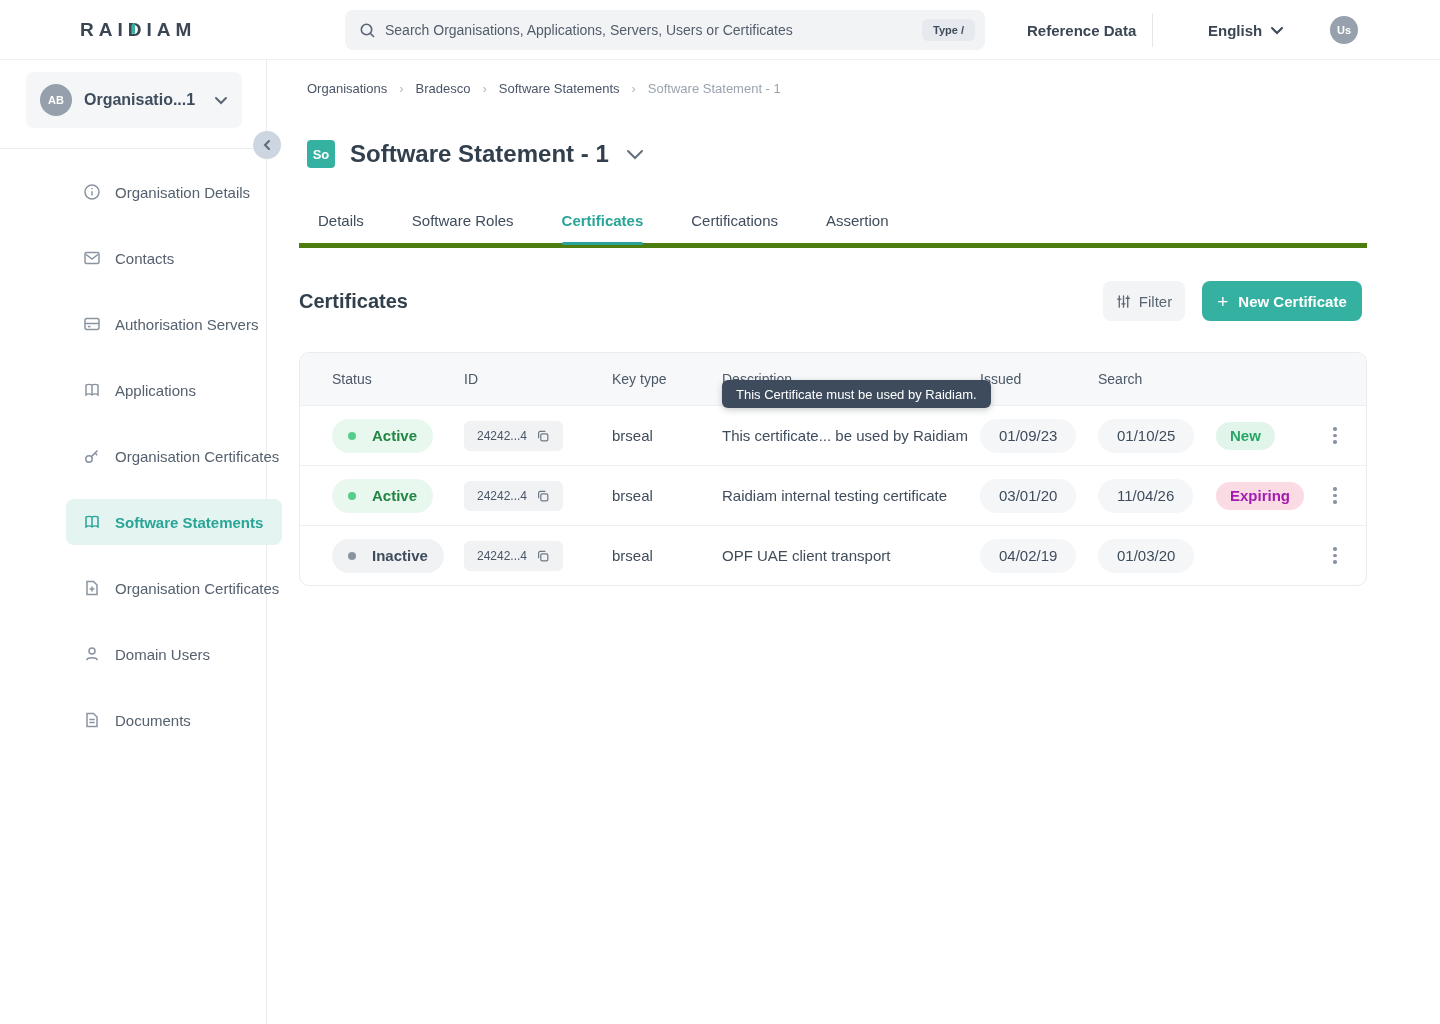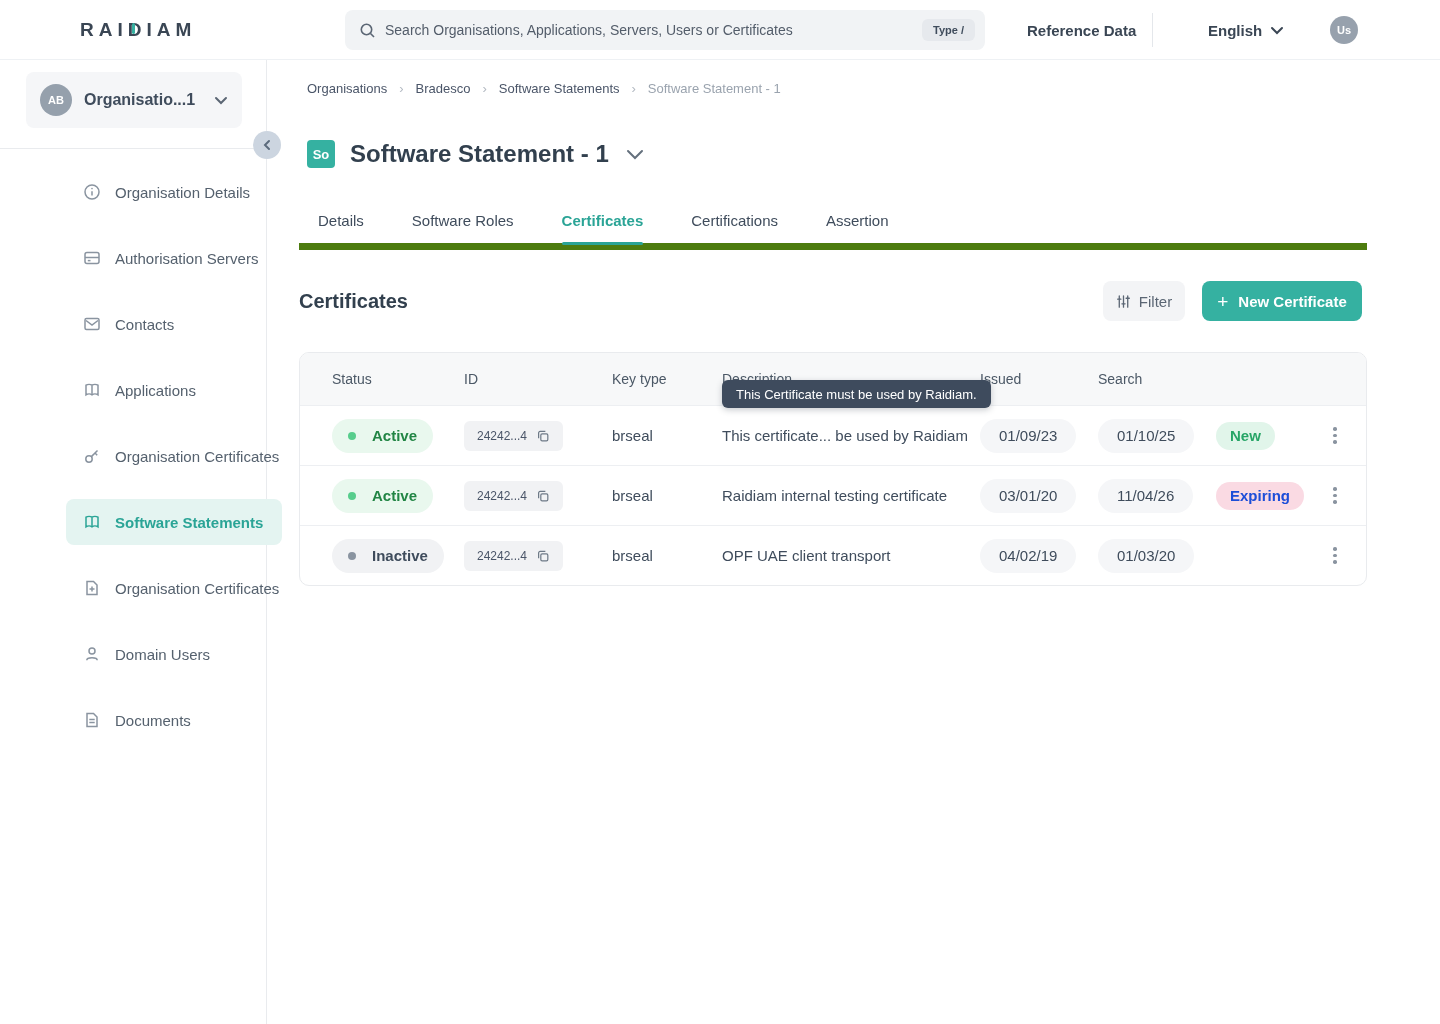--- a/index.html
+++ b/index.html
@@ -58,21 +58,21 @@
   .crumb { cursor:pointer; }
   .crumb-sep { color:#b3bac2; font-size:13px; }
   .crumb.muted { color:#9aa3ae; cursor:default; }
 
   .title-row { position:absolute; left:40px; top:80px; display:flex; align-items:center; }
   .title-badge { width:28px; height:28px; border-radius:4px; background:#35b1a1; color:#fff;
              font-size:13px; font-weight:700; display:flex; align-items:center; justify-content:center; }
   .page-title { margin-left:15px; font-size:24px; font-weight:700; color:#32404e; }
   .title-chevron { margin-left:17px; cursor:pointer; display:flex; }
 
-  .tabs { position:absolute; left:32px; top:152px; width:1068px; border-bottom:7px solid #4d7c0f;
+  .tabs { position:absolute; left:32px; top:152px; width:1068px; border-bottom:5px solid #4d7c0f;
              display:flex; gap:48px; padding-left:19px; }
   .tab { font-size:15px; color:#3f4c5c; padding-bottom:14px; cursor:pointer; position:relative; }
   .tab.active { color:#2aa496; font-weight:700; }
   .tab.active::after { content:""; position:absolute; left:0; right:0; bottom:-2px; height:3px;
              background:#2aa496; border-radius:3px; }
 
   .section-title { position:absolute; left:32px; top:230px; font-size:20px; font-weight:700; color:#32404e; }
   .filter-btn { position:absolute; left:836px; top:221px; width:82px; height:40px; background:#f3f4f6;
              border:none; border-radius:8px; font-family:inherit; font-size:15px; color:#5b6674;
              display:flex; align-items:center; justify-content:center; gap:8px; cursor:pointer; }
@@ -97,21 +97,21 @@
   .st-inactive .dot { background:#8a94a0; }
   .id-pill { display:inline-flex; align-items:center; gap:9px; height:30px; padding:0 13px;
              background:#f1f2f4; border-radius:6px; font-size:12px; color:#4a5568; width:max-content;
              cursor:default; }
   .copy-btn { display:flex; cursor:pointer; }
   .date-pill { display:inline-flex; align-items:center; height:34px; padding:0 19px; background:#f5f6f8;
              border-radius:17px; font-size:15px; color:#3f4c5c; width:max-content; }
   .badge { display:inline-flex; align-items:center; height:28px; padding:8px 14px; border-radius:14px;
              font-size:15px; font-weight:700; width:max-content; justify-self:center; }
   .badge-new { background:#e1f5ea; color:#27a567; }
-  .badge-expiring { background:#fadae3; color:#1d4ed8; }
+  .badge-expiring { background:#fadae3; color:#a21caf; }
   .badge-none { visibility:hidden; }
   .kebab { justify-self:center; display:flex; flex-direction:column; gap:3px; padding:6px;
              cursor:pointer; }
   .kebab i { width:3.5px; height:3.5px; border-radius:50%; background:#8a94a0; }
 
   .tooltip { position:absolute; left:455px; top:320px; height:28px; background:#3e4b5d; color:#fff;
              font-size:13px; border-radius:6px; display:flex; align-items:center; padding:0 14px;
              z-index:10; box-shadow:0 2px 6px rgba(40,50,65,.25); }
 
   svg { display:block; }
@@ -165,35 +165,35 @@
             <circle cx="9" cy="9" r="7"></circle>
             <line x1="9" y1="8.2" x2="9" y2="12.4"></line>
             <circle cx="9" cy="5.6" r="0.8" fill="#8a94a0" stroke="none"></circle>
           </svg>
       </span>
       <span>Organisation Details</span>
     </div>
     <div class="nav-item">
       <span class="nav-ic">
         <svg width="18" height="18" viewBox="0 0 18 18" fill="none" stroke-width="1.5">
+            <rect x="2" y="3.5" width="14" height="11" rx="1.5"></rect>
+            <polyline points="3,5.5 9,10 15,5.5"></polyline>
+          </svg>
+      </span>
+      <span>Contacts</span>
+    </div>
+    <div class="nav-item">
+      <span class="nav-ic">
+        <svg width="18" height="18" viewBox="0 0 18 18" fill="none" stroke-width="1.5">
             <rect x="2" y="3.5" width="14" height="11" rx="2"></rect>
             <line x1="2" y1="8.5" x2="16" y2="8.5"></line>
             <line x1="4.8" y1="11.6" x2="7.5" y2="11.6"></line>
           </svg>
       </span>
       <span>Authorisation Servers</span>
-    </div>
-    <div class="nav-item">
-      <span class="nav-ic">
-        <svg width="18" height="18" viewBox="0 0 18 18" fill="none" stroke-width="1.5">
-            <rect x="2" y="3.5" width="14" height="11" rx="1.5"></rect>
-            <polyline points="3,5.5 9,10 15,5.5"></polyline>
-          </svg>
-      </span>
-      <span>Contacts</span>
     </div>
     <div class="nav-item">
       <span class="nav-ic">
         <svg width="18" height="18" viewBox="0 0 18 18" fill="none" stroke-width="1.5">
             <path d="M9 4.2 C7.6 3.2 4.6 3.2 3 4.2 L3 13.8 C4.6 12.8 7.6 12.8 9 13.8 C10.4 12.8 13.4 12.8 15 13.8 L15 4.2 C13.4 3.2 10.4 3.2 9 4.2 Z"></path>
             <line x1="9" y1="4.4" x2="9" y2="13.6"></line>
           </svg>
       </span>
       <span>Applications</span>
     </div>

